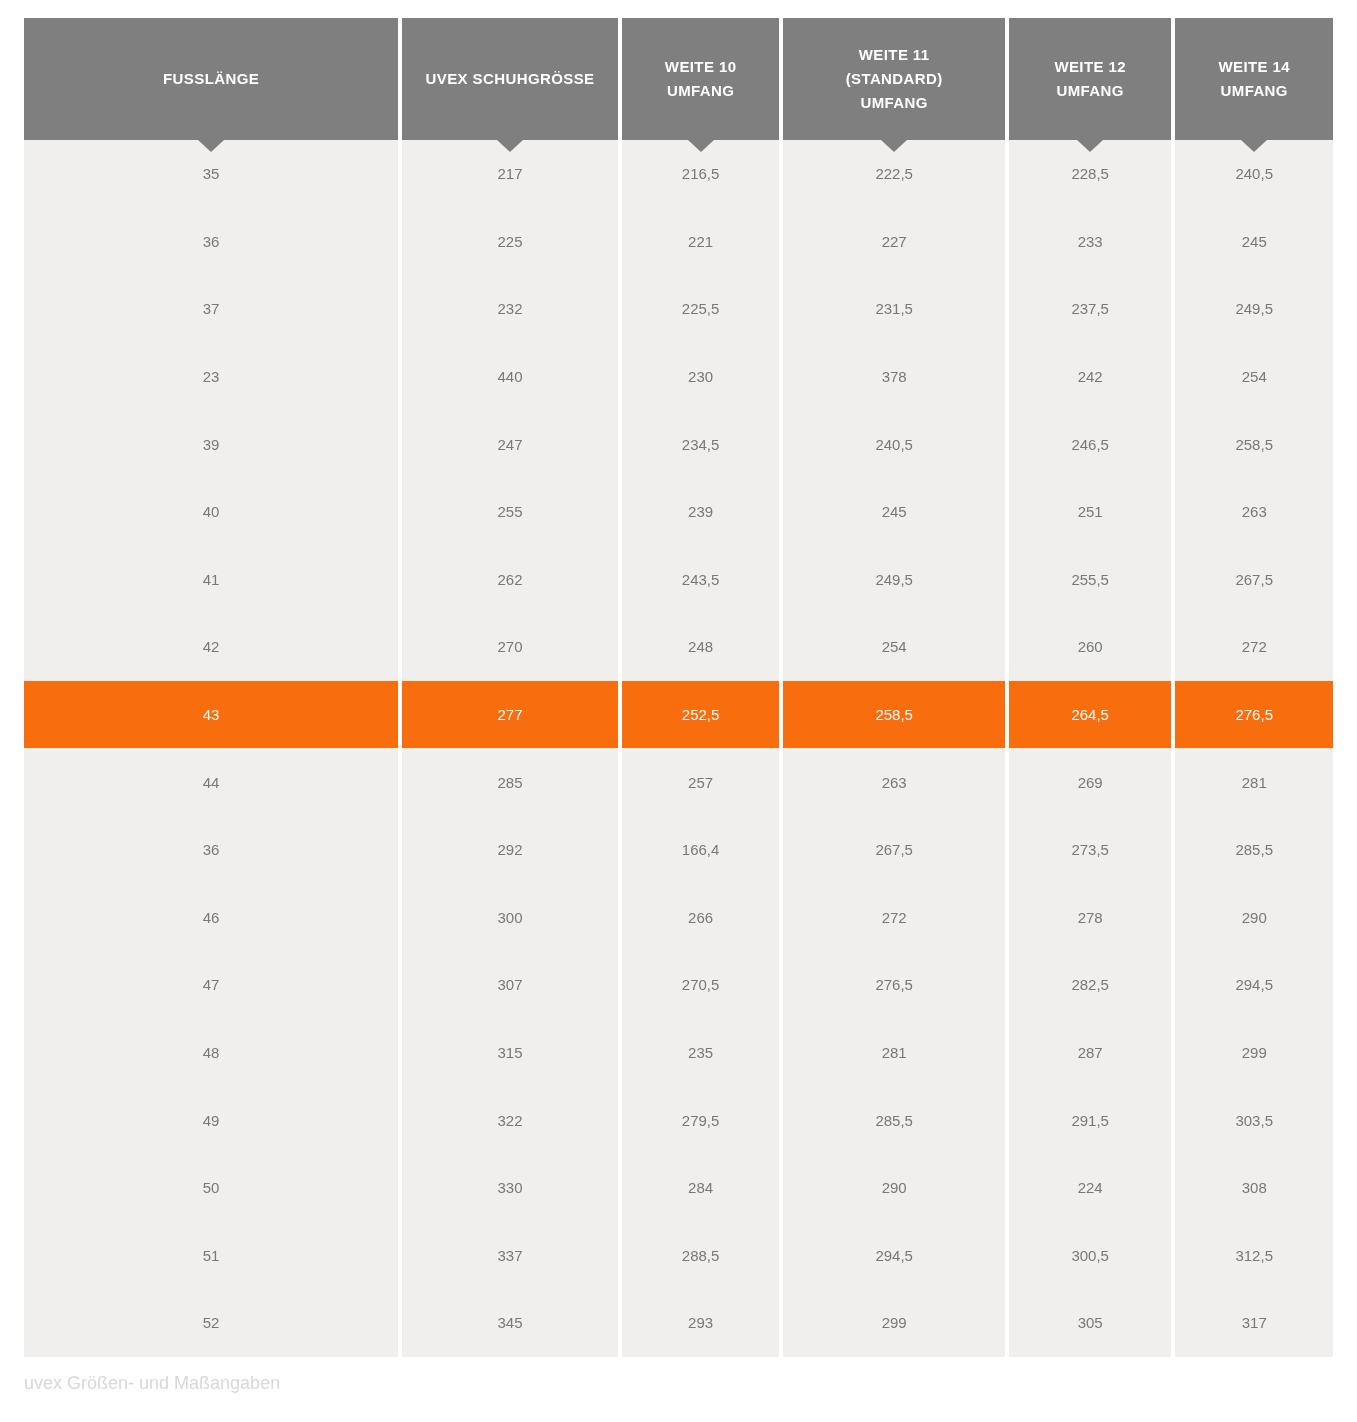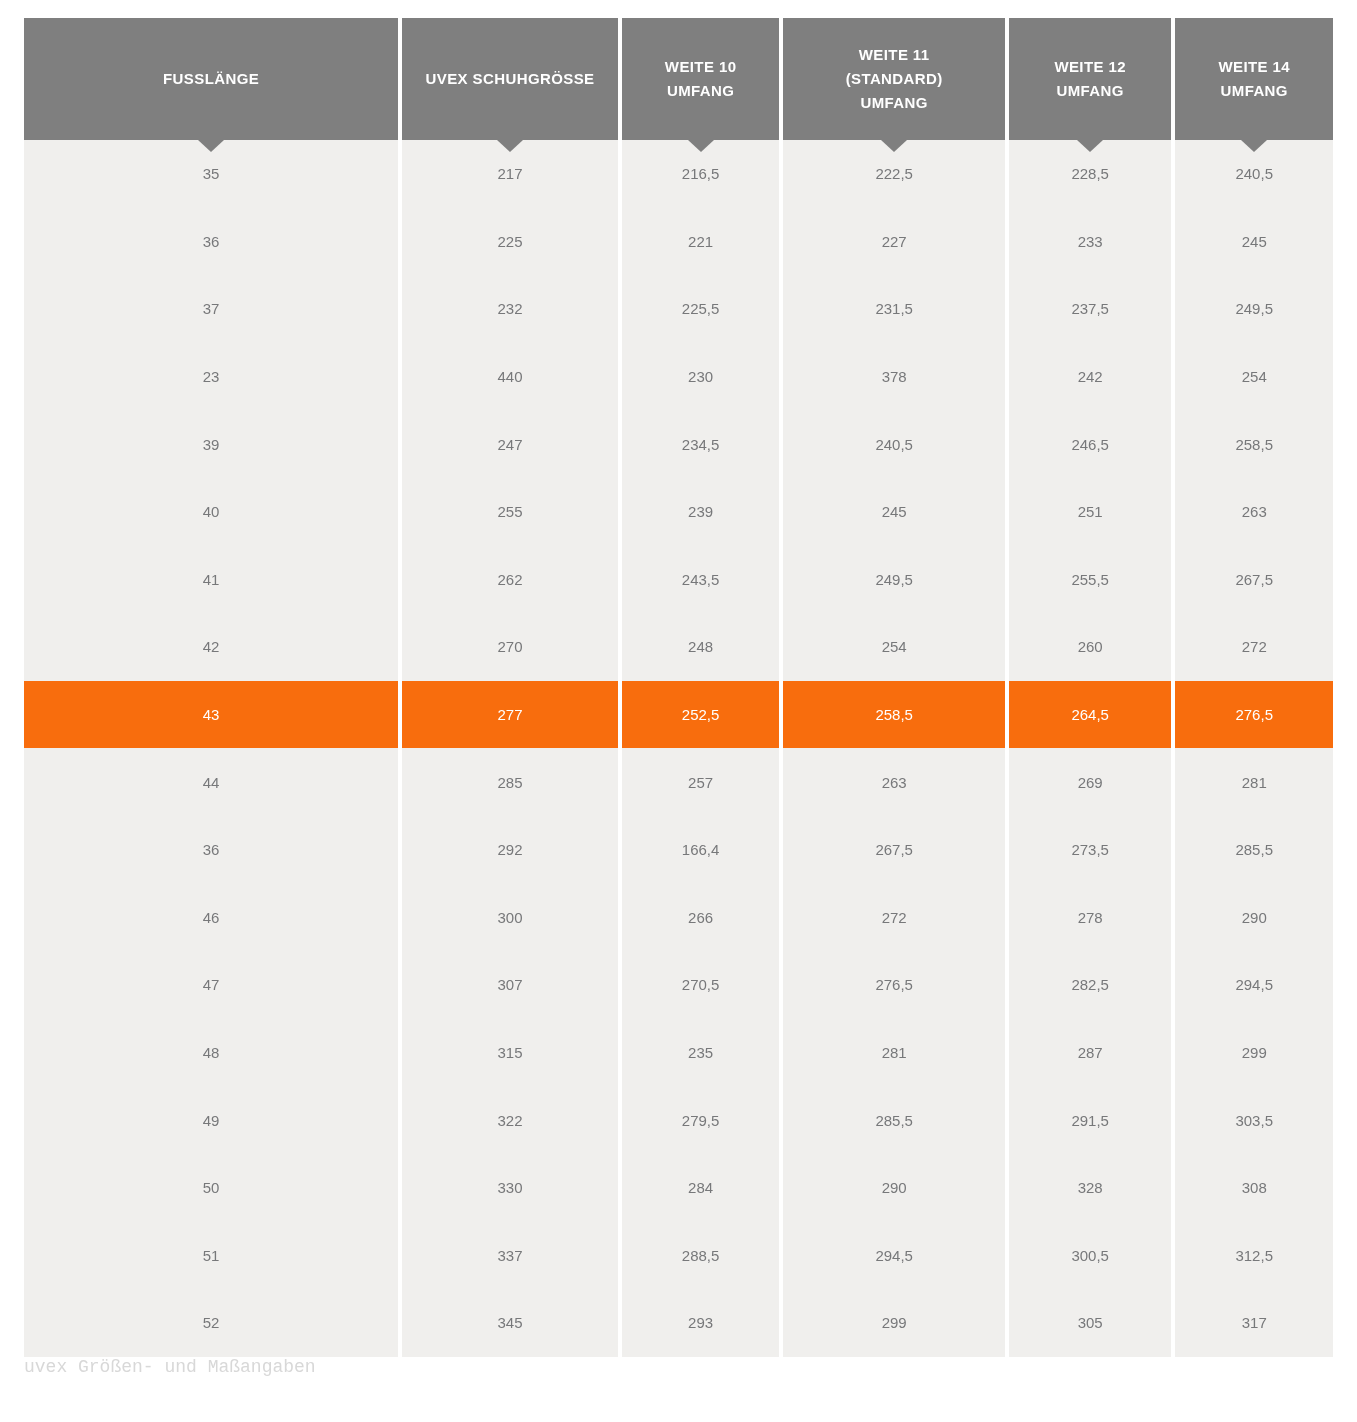--- a/index.html
+++ b/index.html
@@ -56,24 +56,24 @@
     align-items: center;
     justify-content: center;
     font-size: 15px;
     color: var(--cell-text);
   }
   .cell.hl {
     background: var(--highlight-bg);
     color: var(--highlight-text);
   }
   .caption {
+    margin-top: 16px;
     font-size: 18px;
     color: var(--caption-text);
     text-align: left;
-    font-family: Liberation Mono, monospace;
   }
 </style>
 </head>
 <body>
 
 <div class="page">
   <div class="grid" id="grid">
       <div class="header-cell">
         <div>FUSSLÄNGE</div>
         <span class="tri"></span>
@@ -190,21 +190,21 @@
       <div class="cell">49</div>
       <div class="cell">322</div>
       <div class="cell">279,5</div>
       <div class="cell">285,5</div>
       <div class="cell">291,5</div>
       <div class="cell">303,5</div>
       <div class="cell">50</div>
       <div class="cell">330</div>
       <div class="cell">284</div>
       <div class="cell">290</div>
-      <div class="cell">328</div>
+      <div class="cell">224</div>
       <div class="cell">308</div>
       <div class="cell">51</div>
       <div class="cell">337</div>
       <div class="cell">288,5</div>
       <div class="cell">294,5</div>
       <div class="cell">300,5</div>
       <div class="cell">312,5</div>
       <div class="cell">52</div>
       <div class="cell">345</div>
       <div class="cell">293</div>

